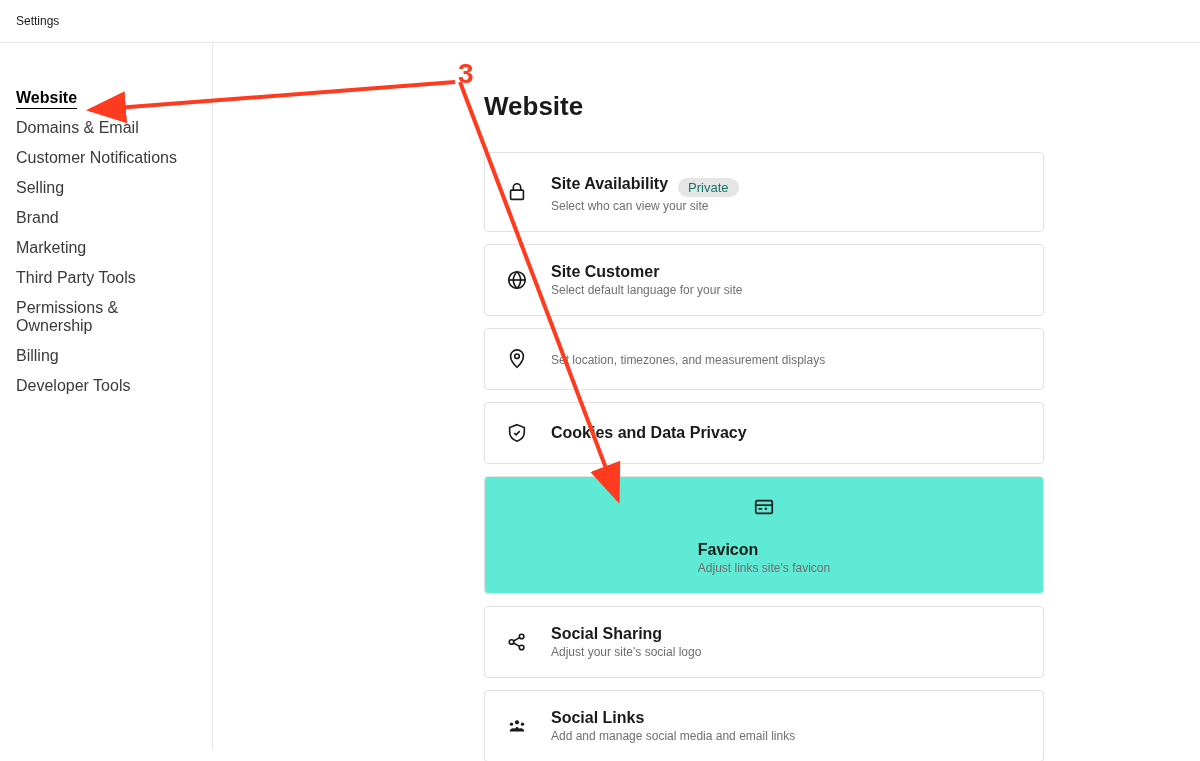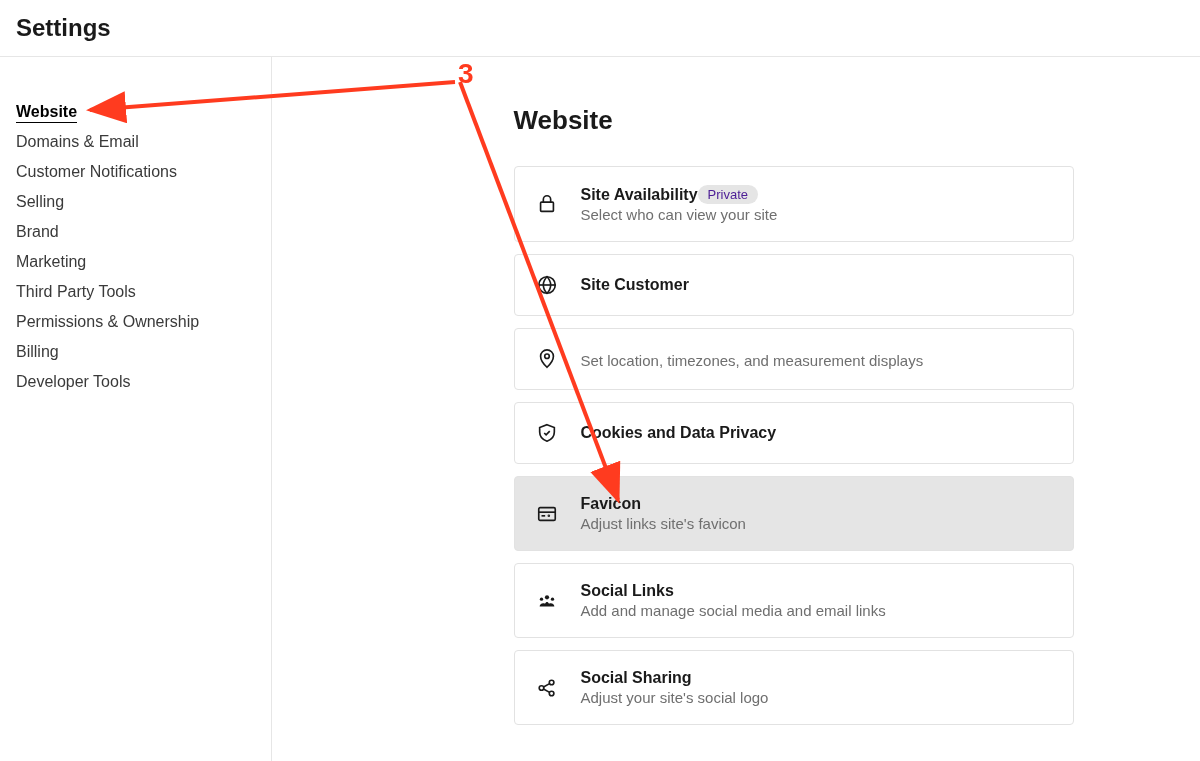--- a/index.html
+++ b/index.html
@@ -10,29 +10,29 @@
     width: 1200px;
     height: 761px;
     overflow: hidden;
     position: relative;
   }
   .header {
     padding: 14px 16px 14px 16px;
     border-bottom: 1px solid #e6e6e6;
   }
   .header h1 {
-    font-size: 24px;
-    font-weight: 700;
+    font-size: 12px;
+    font-weight: 400;
   }
   .body {
     display: flex;
     height: calc(100% - 54px);
   }
   .sidebar {
-    width: 272px;
+    width: 213px;
     border-right: 1px solid #e6e6e6;
     padding: 40px 16px 16px 16px;
   }
   .sidebar-item {
     font-size: 16px;
     color: #3a3a3a;
     padding: 6px 0;
     cursor: pointer;
     display: inline-block;
     width: 100%;
@@ -63,54 +63,57 @@
     border-radius: 4px;
     padding: 18px 20px;
     margin-bottom: 12px;
     display: flex;
     align-items: center;
     gap: 22px;
     cursor: pointer;
     background: #fff;
   }
   .card.hover {
-    background: #e5e5e5;
+    background: #5eead4;
+    flex-direction: column;
   }
   .card-icon {
     width: 24px;
     height: 24px;
     flex-shrink: 0;
     display: flex;
     align-items: center;
     justify-content: center;
     color: #1a1a1a;
   }
   .card-icon svg { width: 22px; height: 22px; }
   .card-body { flex: 1; }
   .card-title-row {
     display: flex;
     align-items: center;
+    gap: 10px;
   }
   .card-title {
     font-size: 16px;
     font-weight: 600;
     color: #1a1a1a;
   }
   .card-desc {
-    font-size: 15px;
+    font-size: 12px;
     color: #6f6f6f;
     margin-top: 2px;
   }
   .badge {
     background: #e5e5e5;
-    color: #4c1d95;
+    color: #0f766e;
     font-size: 13px;
     padding: 2px 10px;
     border-radius: 12px;
     font-weight: 500;
+    margin-top: 7px;
   }
   
   .annotation {
     position: absolute;
     top: 0; left: 0;
     width: 1200px;
     height: 761px;
     pointer-events: none;
   }
   .annotation-label {
@@ -165,20 +168,21 @@
       <div class="card">
         <div class="card-icon">
           <svg viewBox="0 0 24 24" fill="none" stroke="currentColor" stroke-width="1.8">
               <circle cx="12" cy="12" r="9"></circle>
               <path d="M3 12h18"></path>
               <path d="M12 3c2.5 2.5 4 5.5 4 9s-1.5 6.5-4 9c-2.5-2.5-4-5.5-4-9s1.5-6.5 4-9z"></path>
             </svg>
         </div>
         <div class="card-body">
           <div class="card-title">Site Customer</div>
+          <div class="card-desc">Select default language for your site</div>
         </div>
       </div>
 
       <div class="card">
         <div class="card-icon">
           <svg viewBox="0 0 24 24" fill="none" stroke="currentColor" stroke-width="1.8">
               <path d="M12 21s-7-6.5-7-12a7 7 0 0 1 14 0c0 5.5-7 12-7 12z"></path>
               <circle cx="12" cy="9" r="2.5"></circle>
             </svg>
         </div>
@@ -204,51 +208,51 @@
           <svg viewBox="0 0 24 24" fill="none" stroke="currentColor" stroke-width="1.8">
               <rect x="3" y="5" width="18" height="14" rx="1.5"></rect>
               <line x1="3" y1="10" x2="21" y2="10"></line>
               <line x1="6" y1="14" x2="10" y2="14"></line>
               <circle cx="14" cy="14" r="0.5" fill="currentColor"></circle>
             </svg>
         </div>
         <div class="card-body">
           <div class="card-title">Favicon</div>
           <div class="card-desc">Adjust links site's favicon</div>
+        </div>
+      </div>
+
+      <div class="card">
+        <div class="card-icon">
+          <svg viewBox="0 0 24 24" fill="none" stroke="currentColor" stroke-width="1.8">
+              <circle cx="6" cy="12" r="2.5"></circle>
+              <circle cx="17" cy="6" r="2.5"></circle>
+              <circle cx="17" cy="18" r="2.5"></circle>
+              <line x1="8.2" y1="10.9" x2="14.8" y2="7.2"></line>
+              <line x1="8.2" y1="13.1" x2="14.8" y2="16.8"></line>
+            </svg>
+        </div>
+        <div class="card-body">
+          <div class="card-title">Social Sharing</div>
+          <div class="card-desc">Adjust your site's social logo</div>
         </div>
       </div>
 
       <div class="card">
         <div class="card-icon">
           <svg viewBox="0 0 24 24" fill="currentColor">
               <circle cx="12" cy="8" r="2.3"></circle>
               <circle cx="6" cy="10" r="1.8"></circle>
               <circle cx="18" cy="10" r="1.8"></circle>
               <path d="M4 18c0-2 1.5-3.5 4-3.5.7 0 1.3.1 1.8.4C10.5 13.7 11.2 13 12 13s1.5.7 2.2 1.9c.5-.3 1.1-.4 1.8-.4 2.5 0 4 1.5 4 3.5H4z"></path>
             </svg>
         </div>
         <div class="card-body">
           <div class="card-title">Social Links</div>
           <div class="card-desc">Add and manage social media and email links</div>
-        </div>
-      </div>
-
-      <div class="card">
-        <div class="card-icon">
-          <svg viewBox="0 0 24 24" fill="none" stroke="currentColor" stroke-width="1.8">
-              <circle cx="6" cy="12" r="2.5"></circle>
-              <circle cx="17" cy="6" r="2.5"></circle>
-              <circle cx="17" cy="18" r="2.5"></circle>
-              <line x1="8.2" y1="10.9" x2="14.8" y2="7.2"></line>
-              <line x1="8.2" y1="13.1" x2="14.8" y2="16.8"></line>
-            </svg>
-        </div>
-        <div class="card-body">
-          <div class="card-title">Social Sharing</div>
-          <div class="card-desc">Adjust your site's social logo</div>
         </div>
       </div>
 
     </div>
   </main>
 </div>
 
 <div class="annotation">
   <svg width="1200" height="761">
     <defs>

